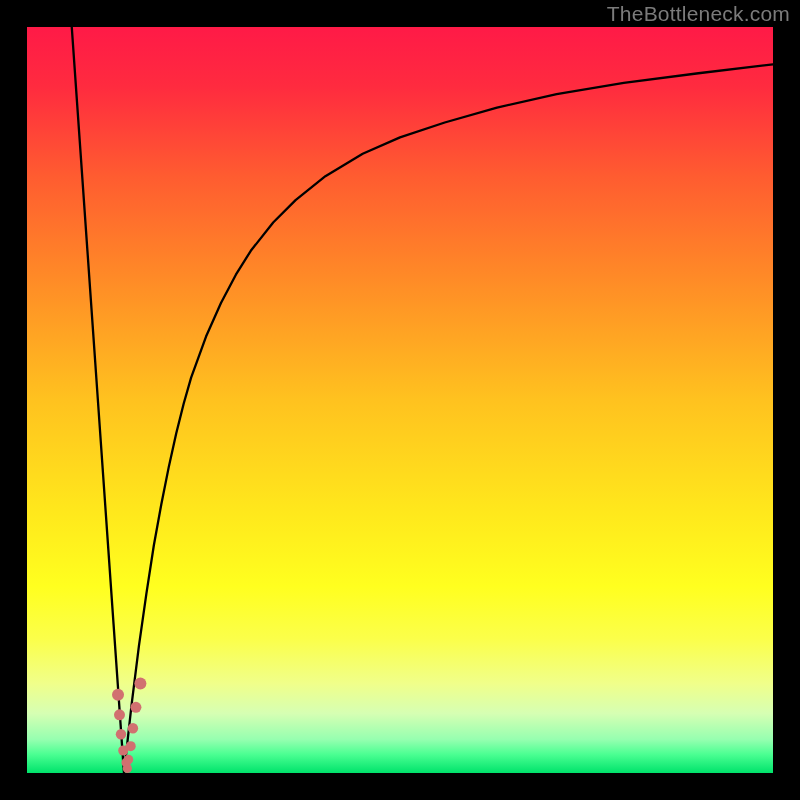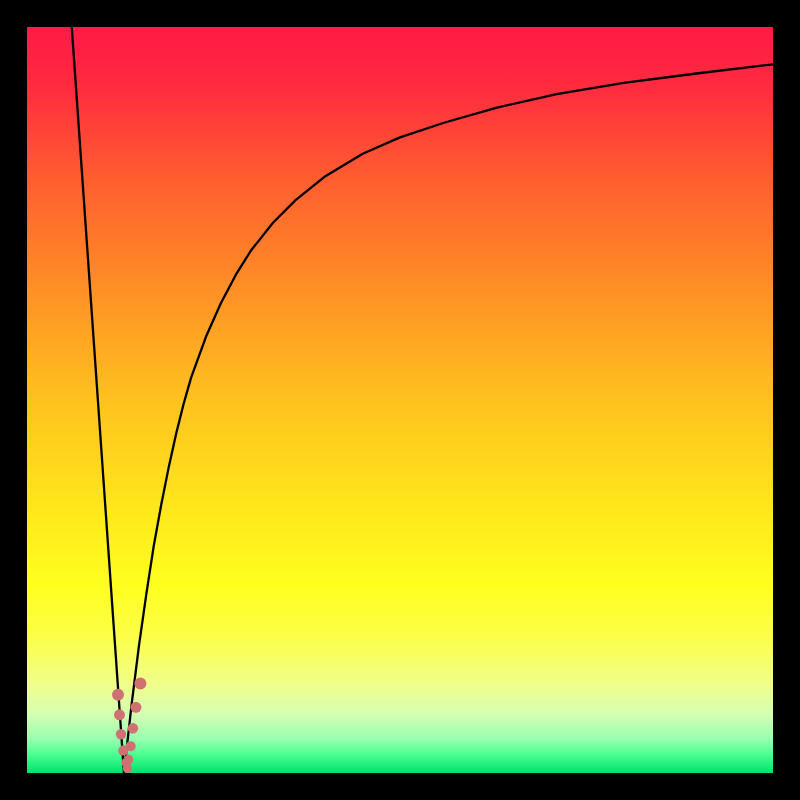--- a/index.html
+++ b/index.html
@@ -64,13 +64,14 @@
         <circle cx="135.92" cy="707.35" r="5.50" fill="#d17070"></circle>
         <circle cx="121.00" cy="734.21" r="5.20" fill="#d17070"></circle>
         <circle cx="132.93" cy="728.24" r="5.20" fill="#d17070"></circle>
         <circle cx="123.23" cy="750.62" r="5.00" fill="#d17070"></circle>
         <circle cx="130.69" cy="746.14" r="5.00" fill="#d17070"></circle>
         <circle cx="126.22" cy="762.56" r="4.80" fill="#d17070"></circle>
         <circle cx="128.46" cy="759.57" r="4.80" fill="#d17070"></circle>
         <circle cx="127.34" cy="768.52" r="4.60" fill="#d17070"></circle>
       </g>
     </svg>
+  <div class="watermark">TheBottleneck.com</div>
 </div>
 
 </body></html>

